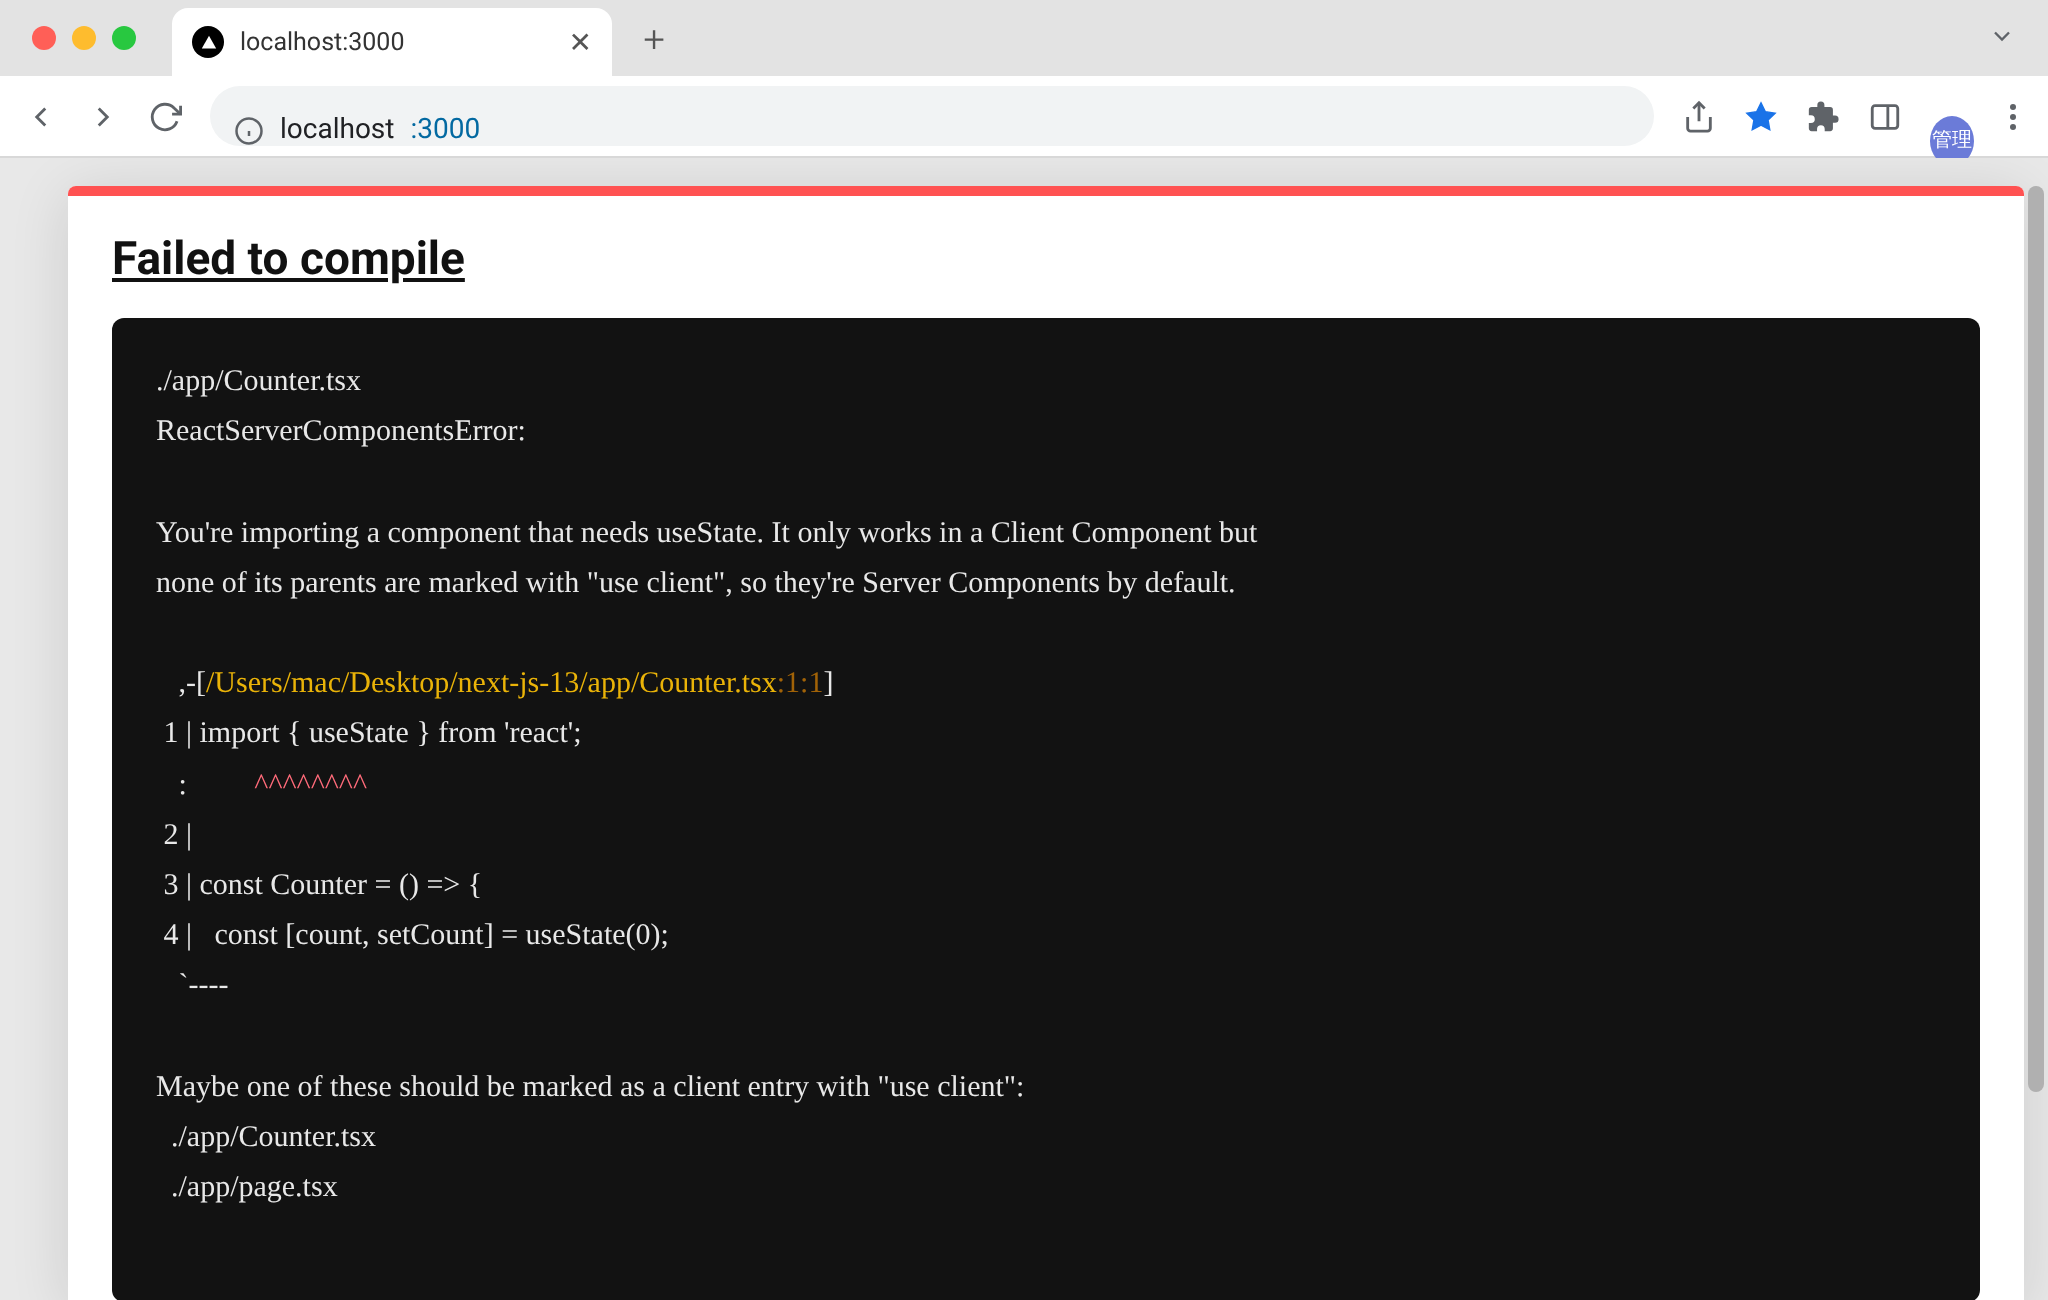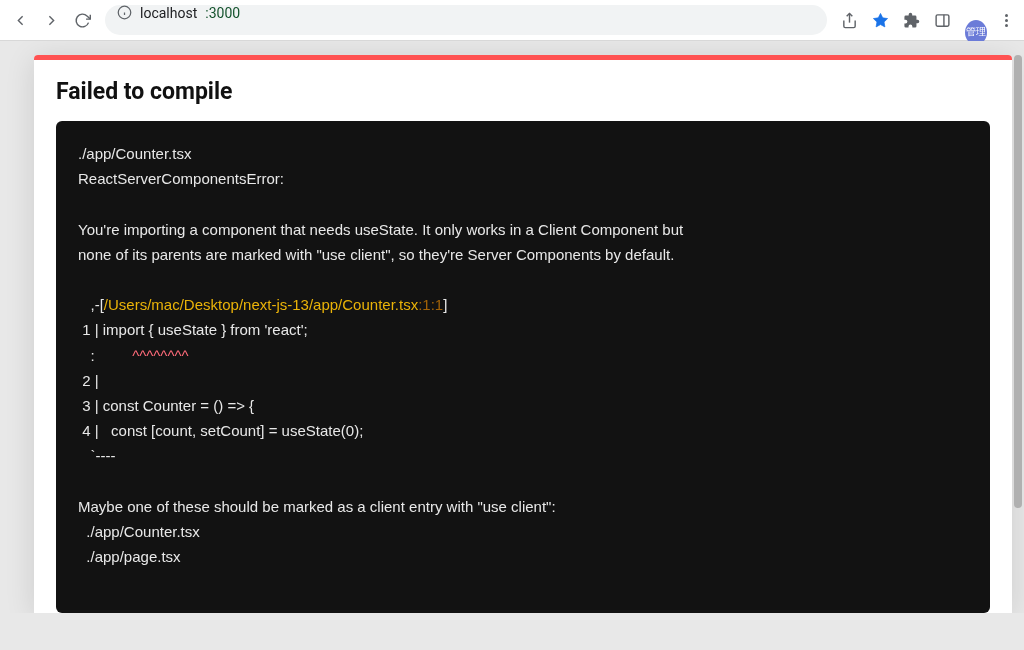--- a/index.html
+++ b/index.html
@@ -55,32 +55,32 @@
       height: 40px;
       padding: 0 12px;
       background: #fff;
       gap: 14px;
     }
     .nav-icon { color: #5f6368; display: flex; align-items: center; cursor: pointer; }
     .nav-icon svg { width: 17px; height: 17px; stroke: #5f6368; fill: none; stroke-width: 2; }
     .url-box {
       flex: 1;
       display: flex;
-      align-items: flex-start;
+      align-items: flex-end;
       gap: 8px;
       background: #f1f3f4;
       border-radius: 18px;
       height: 30px;
       padding: 0 12px;
       font-size: 14px;
       color: #202124;
     }
     .url-box .info-icon { color: #5f6368; display: flex; }
     .url-box .info-icon svg { width: 15px; height: 15px; }
-    .url-box .path { color: #14532d; }
+    .url-box .path { color: #0369a1; }
     .actions { display: flex; gap: 14px; align-items: center; }
     .actions .icon { color: #5f6368; display: flex; cursor: pointer; }
     .actions .icon svg { width: 17px; height: 17px; }
     .actions .star svg { fill: #1a73e8; stroke: #1a73e8; }
     .avatar {
       width: 22px; height: 25px; border-radius: 50%;
       background: #6b7bd8; color: #fff; font-size: 10px;
       display: flex; align-items: center; justify-content: center; margin-top: 24px;
     }
     .dots { display: flex; flex-direction: column; gap: 2px; padding: 0 4px; }
@@ -110,28 +110,29 @@
       height: 5px;
       background: #ff5252;
     }
     .error-header {
       padding: 18px 22px 16px;
     }
     .error-title {
       font-size: 23px;
       font-weight: 700;
       color: #111;
+      text-decoration: underline;
     }
     .code-block {
       margin: 0 22px 0 22px;
       background: #121212;
       color: #e8e8e8;
       border-radius: 6px;
       padding: 20px 22px;
-      font-family: Liberation Sans, sans-serif;
+      font-family: Liberation Serif, serif;
       font-size: 15px;
       line-height: 1.68;
       white-space: pre;
       overflow: hidden;
       flex: 1;
     }
     .code-block .path-link { color: #eab308; }
     .code-block .coords { color: #a16207; }
     .code-block .carets { color: #ff6b7a; }
     .scrollbar {
@@ -148,20 +149,42 @@
       width: 8px;
       height: 82%;
       background: #b0b0b0;
       border-radius: 4px;
     }
   </style>
 </head>
 <body>
 
 <div class="browser-chrome">
+  <div class="tab-bar">
+    <div class="traffic-lights">
+      <div class="light red"></div>
+      <div class="light yellow"></div>
+      <div class="light green"></div>
+    </div>
+    <div class="tab">
+      <span class="favicon">
+        <svg viewBox="0 0 10 10">
+            <polygon points="5,1 9,8 1,8"></polygon>
+          </svg>
+      </span>
+      <span class="title">localhost:3000</span>
+      <span class="close">✕</span>
+    </div>
+    <span class="new-tab">＋</span>
+    <span class="win-chevron">
+      <svg width="14" height="14" viewBox="0 0 24 24" fill="none" stroke="#5f6368" stroke-width="2">
+          <polyline points="6 9 12 15 18 9"></polyline>
+        </svg>
+    </span>
+  </div>
   <div class="addr-bar">
     <span class="nav-icon">
       <svg viewBox="0 0 24 24">
           <polyline points="15 18 9 12 15 6"></polyline>
         </svg>
     </span>
     <span class="nav-icon">
       <svg viewBox="0 0 24 24">
           <polyline points="9 18 15 12 9 6"></polyline>
         </svg>

